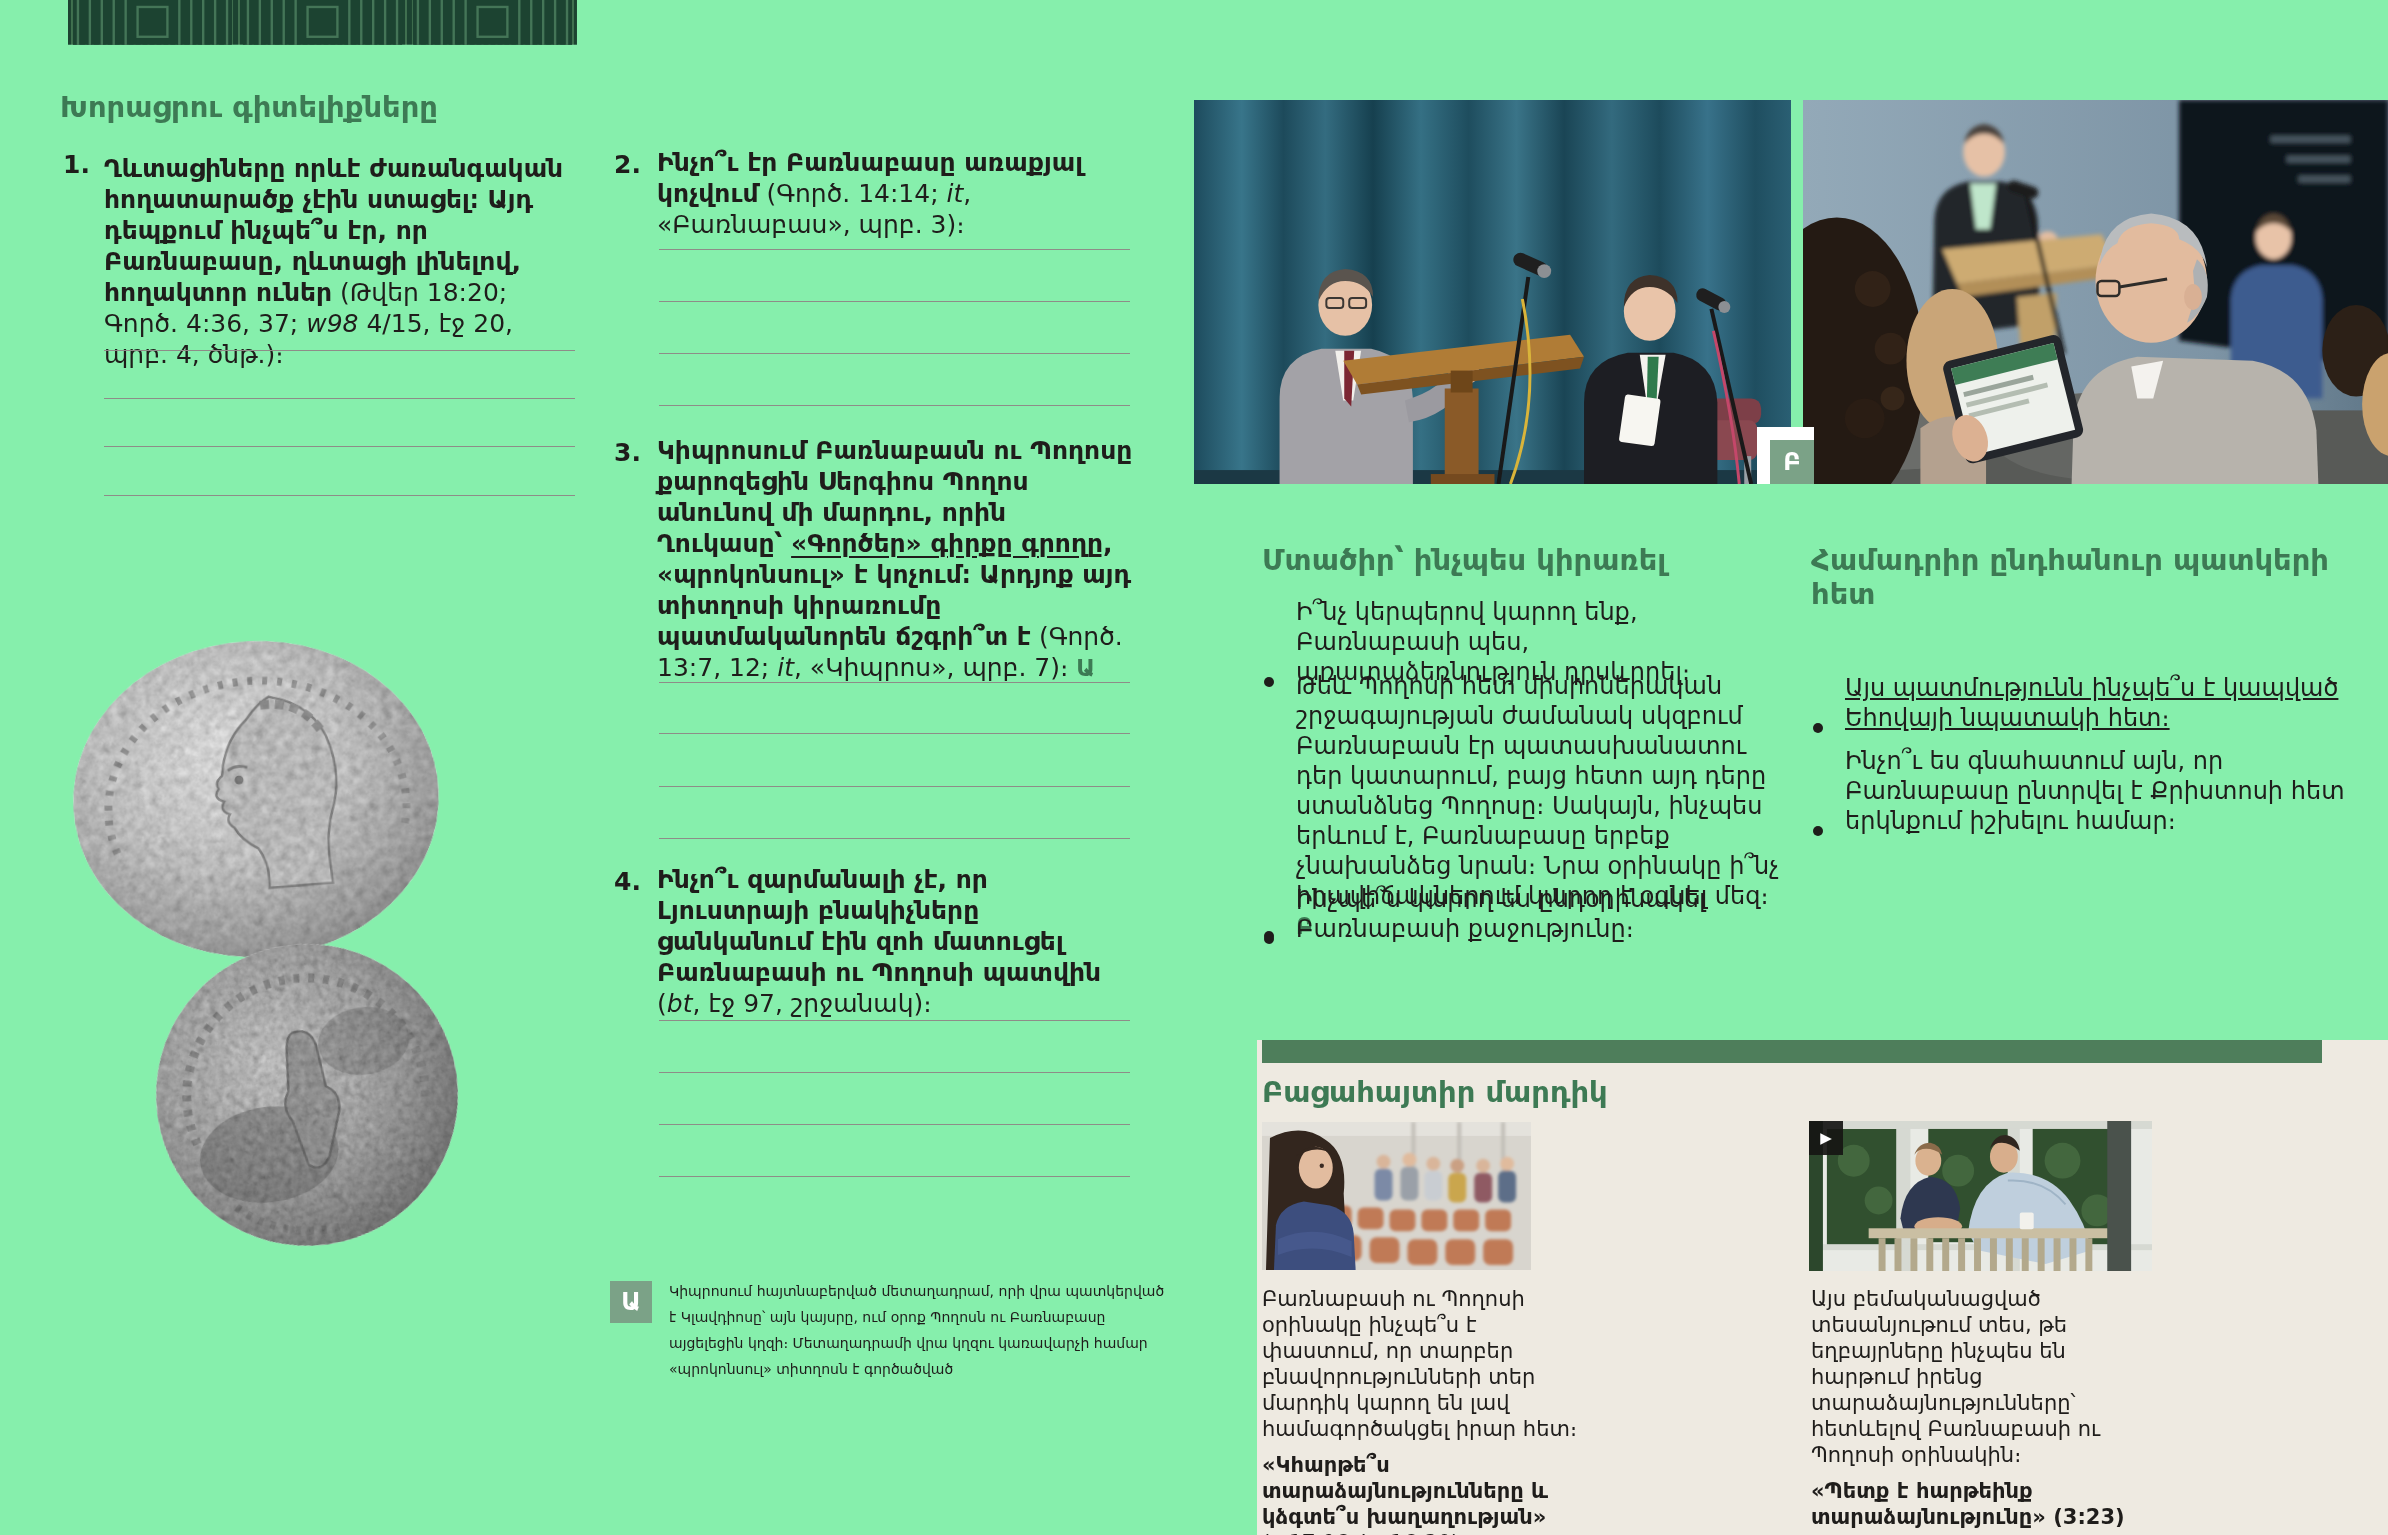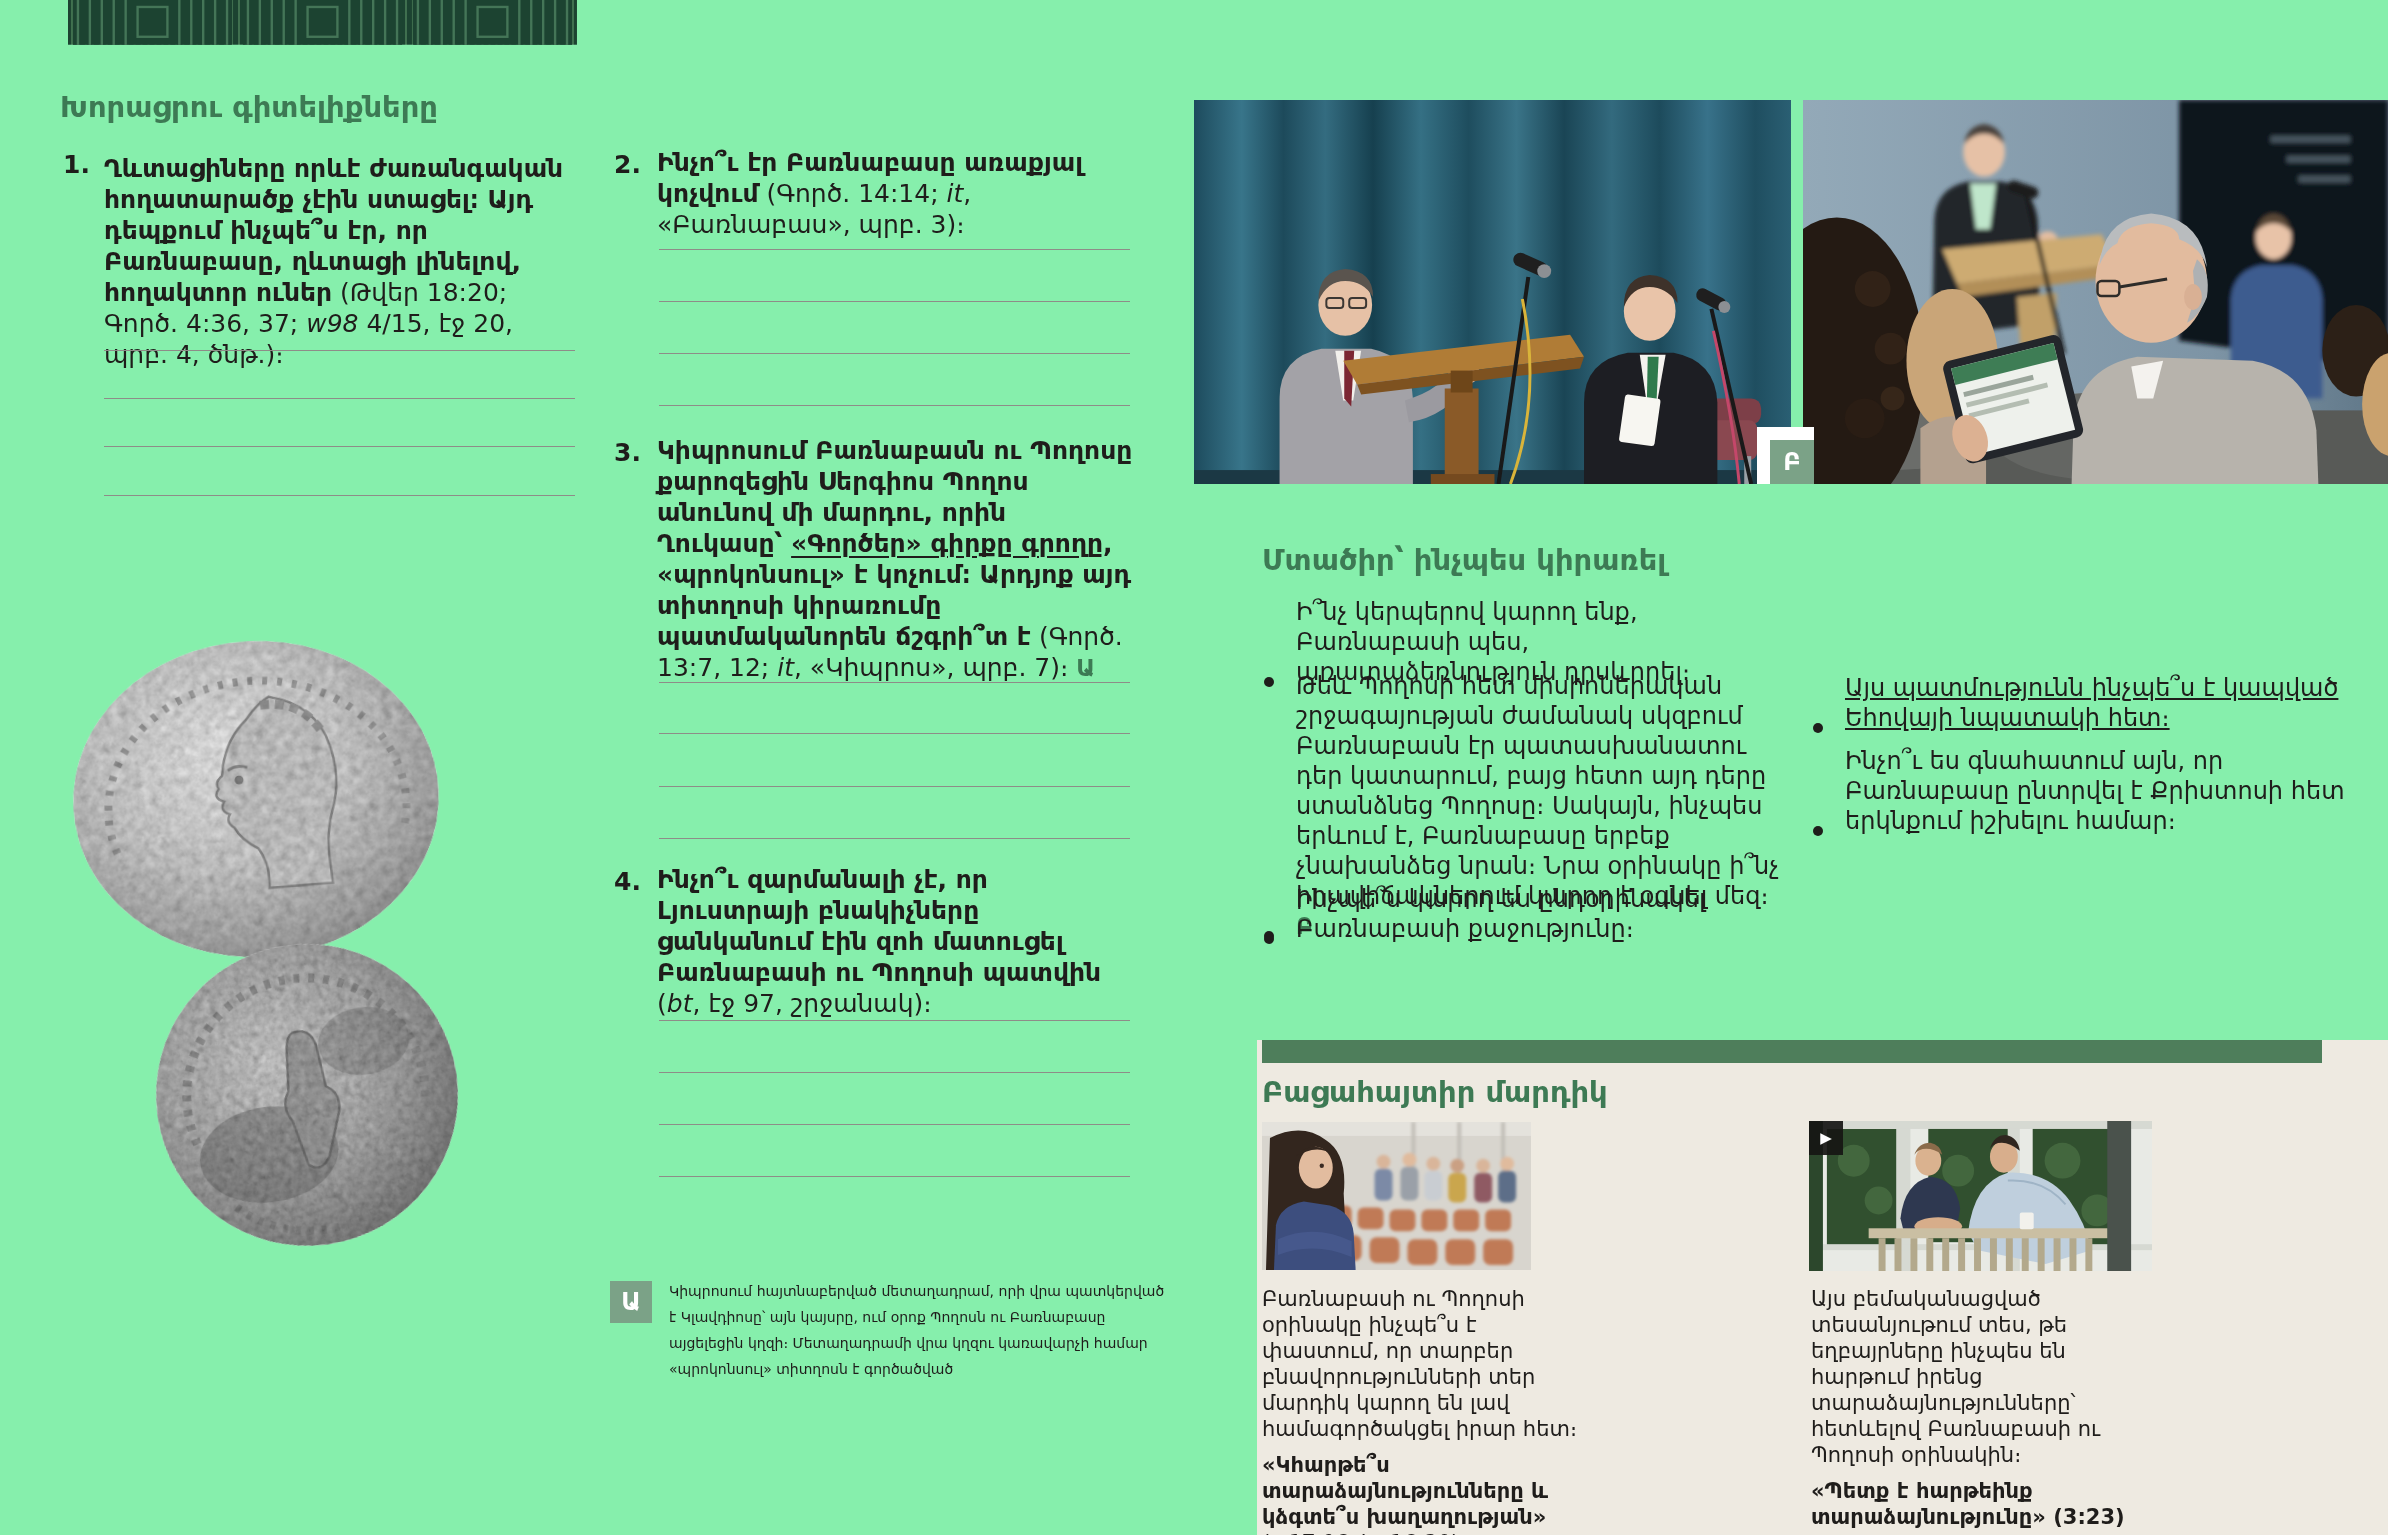--- a/index.html
+++ b/index.html
@@ -319,20 +319,21 @@
   </div>
   <div class="bullet" style="left:1262px;top:671px;width:517px;">
     <span class="dot"></span>
     <p class="btext"><span>Թեև Պողոսի հետ միսիոներական շրջագայության ժամանակ սկզբում Բառնաբասն էր պատասխանատու դեր կատարում, բայց հետո այդ դերը ստանձնեց Պողոսը։ Սակայն, ինչպես երևում է, Բառնաբասը երբեք չնախանձեց նրան։ Նրա օրինակը ի՞նչ իրավիճակներում կարող է օգնել մեզ։ </span><span class="ref">Բ</span></p>
   </div>
   <div class="bullet" style="left:1262px;top:884px;width:517px;">
     <span class="dot"></span>
     <p class="btext"><span>Ինչպե՞ս կարող ես ընդօրինակել Բառնաբասի քաջությունը։</span><span class="ref"></span></p>
   </div>
 
+  <h2 class="green-head abs" style="left:1811px;top:543px;">Համադրիր ընդհանուր պատկերի հետ</h2>
 
   <div class="bullet" style="left:1811px;top:673px;width:542px;text-decoration:underline;">
     <span class="dot"></span>
     <p class="btext"><span>Այս պատմությունն ինչպե՞ս է կապված Եհովայի նպատակի հետ։</span></p>
   </div>
   <div class="bullet" style="left:1811px;top:746px;width:542px;">
     <span class="dot"></span>
     <p class="btext"><span>Ինչո՞ւ ես գնահատում այն, որ Բառնաբասը ընտրվել է Քրիստոսի հետ երկնքում իշխելու համար։</span></p>
   </div>
 

